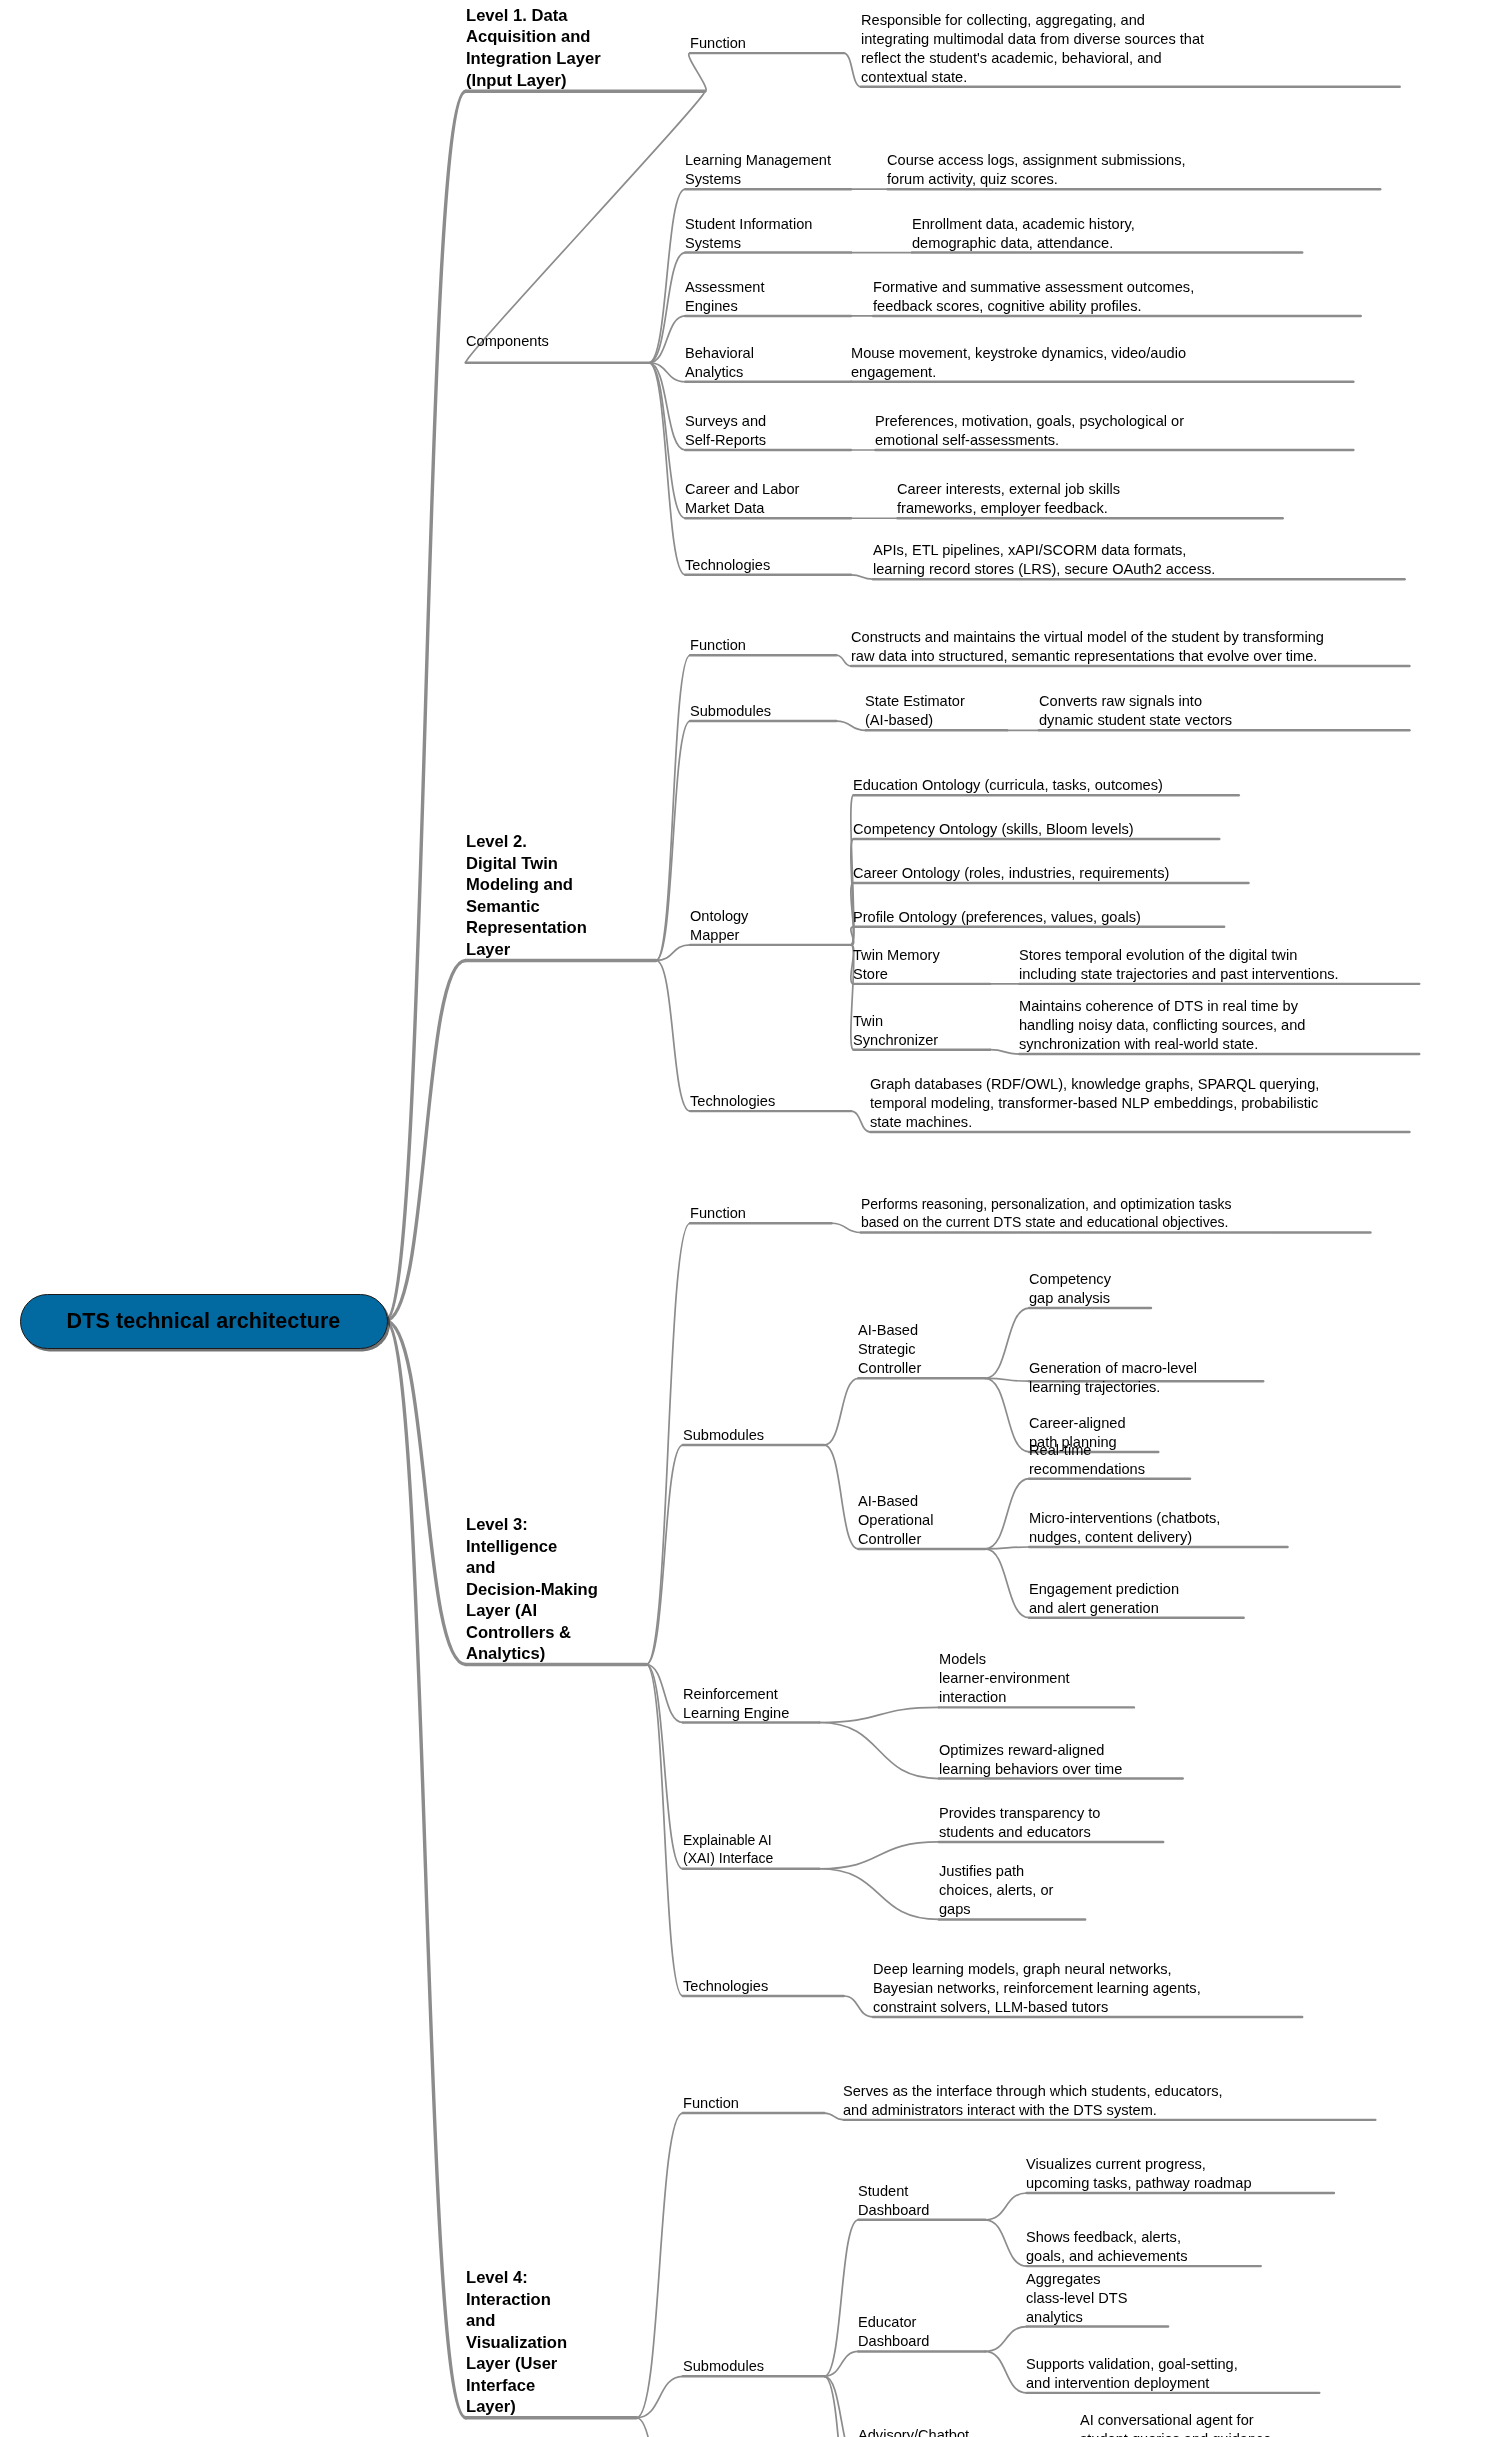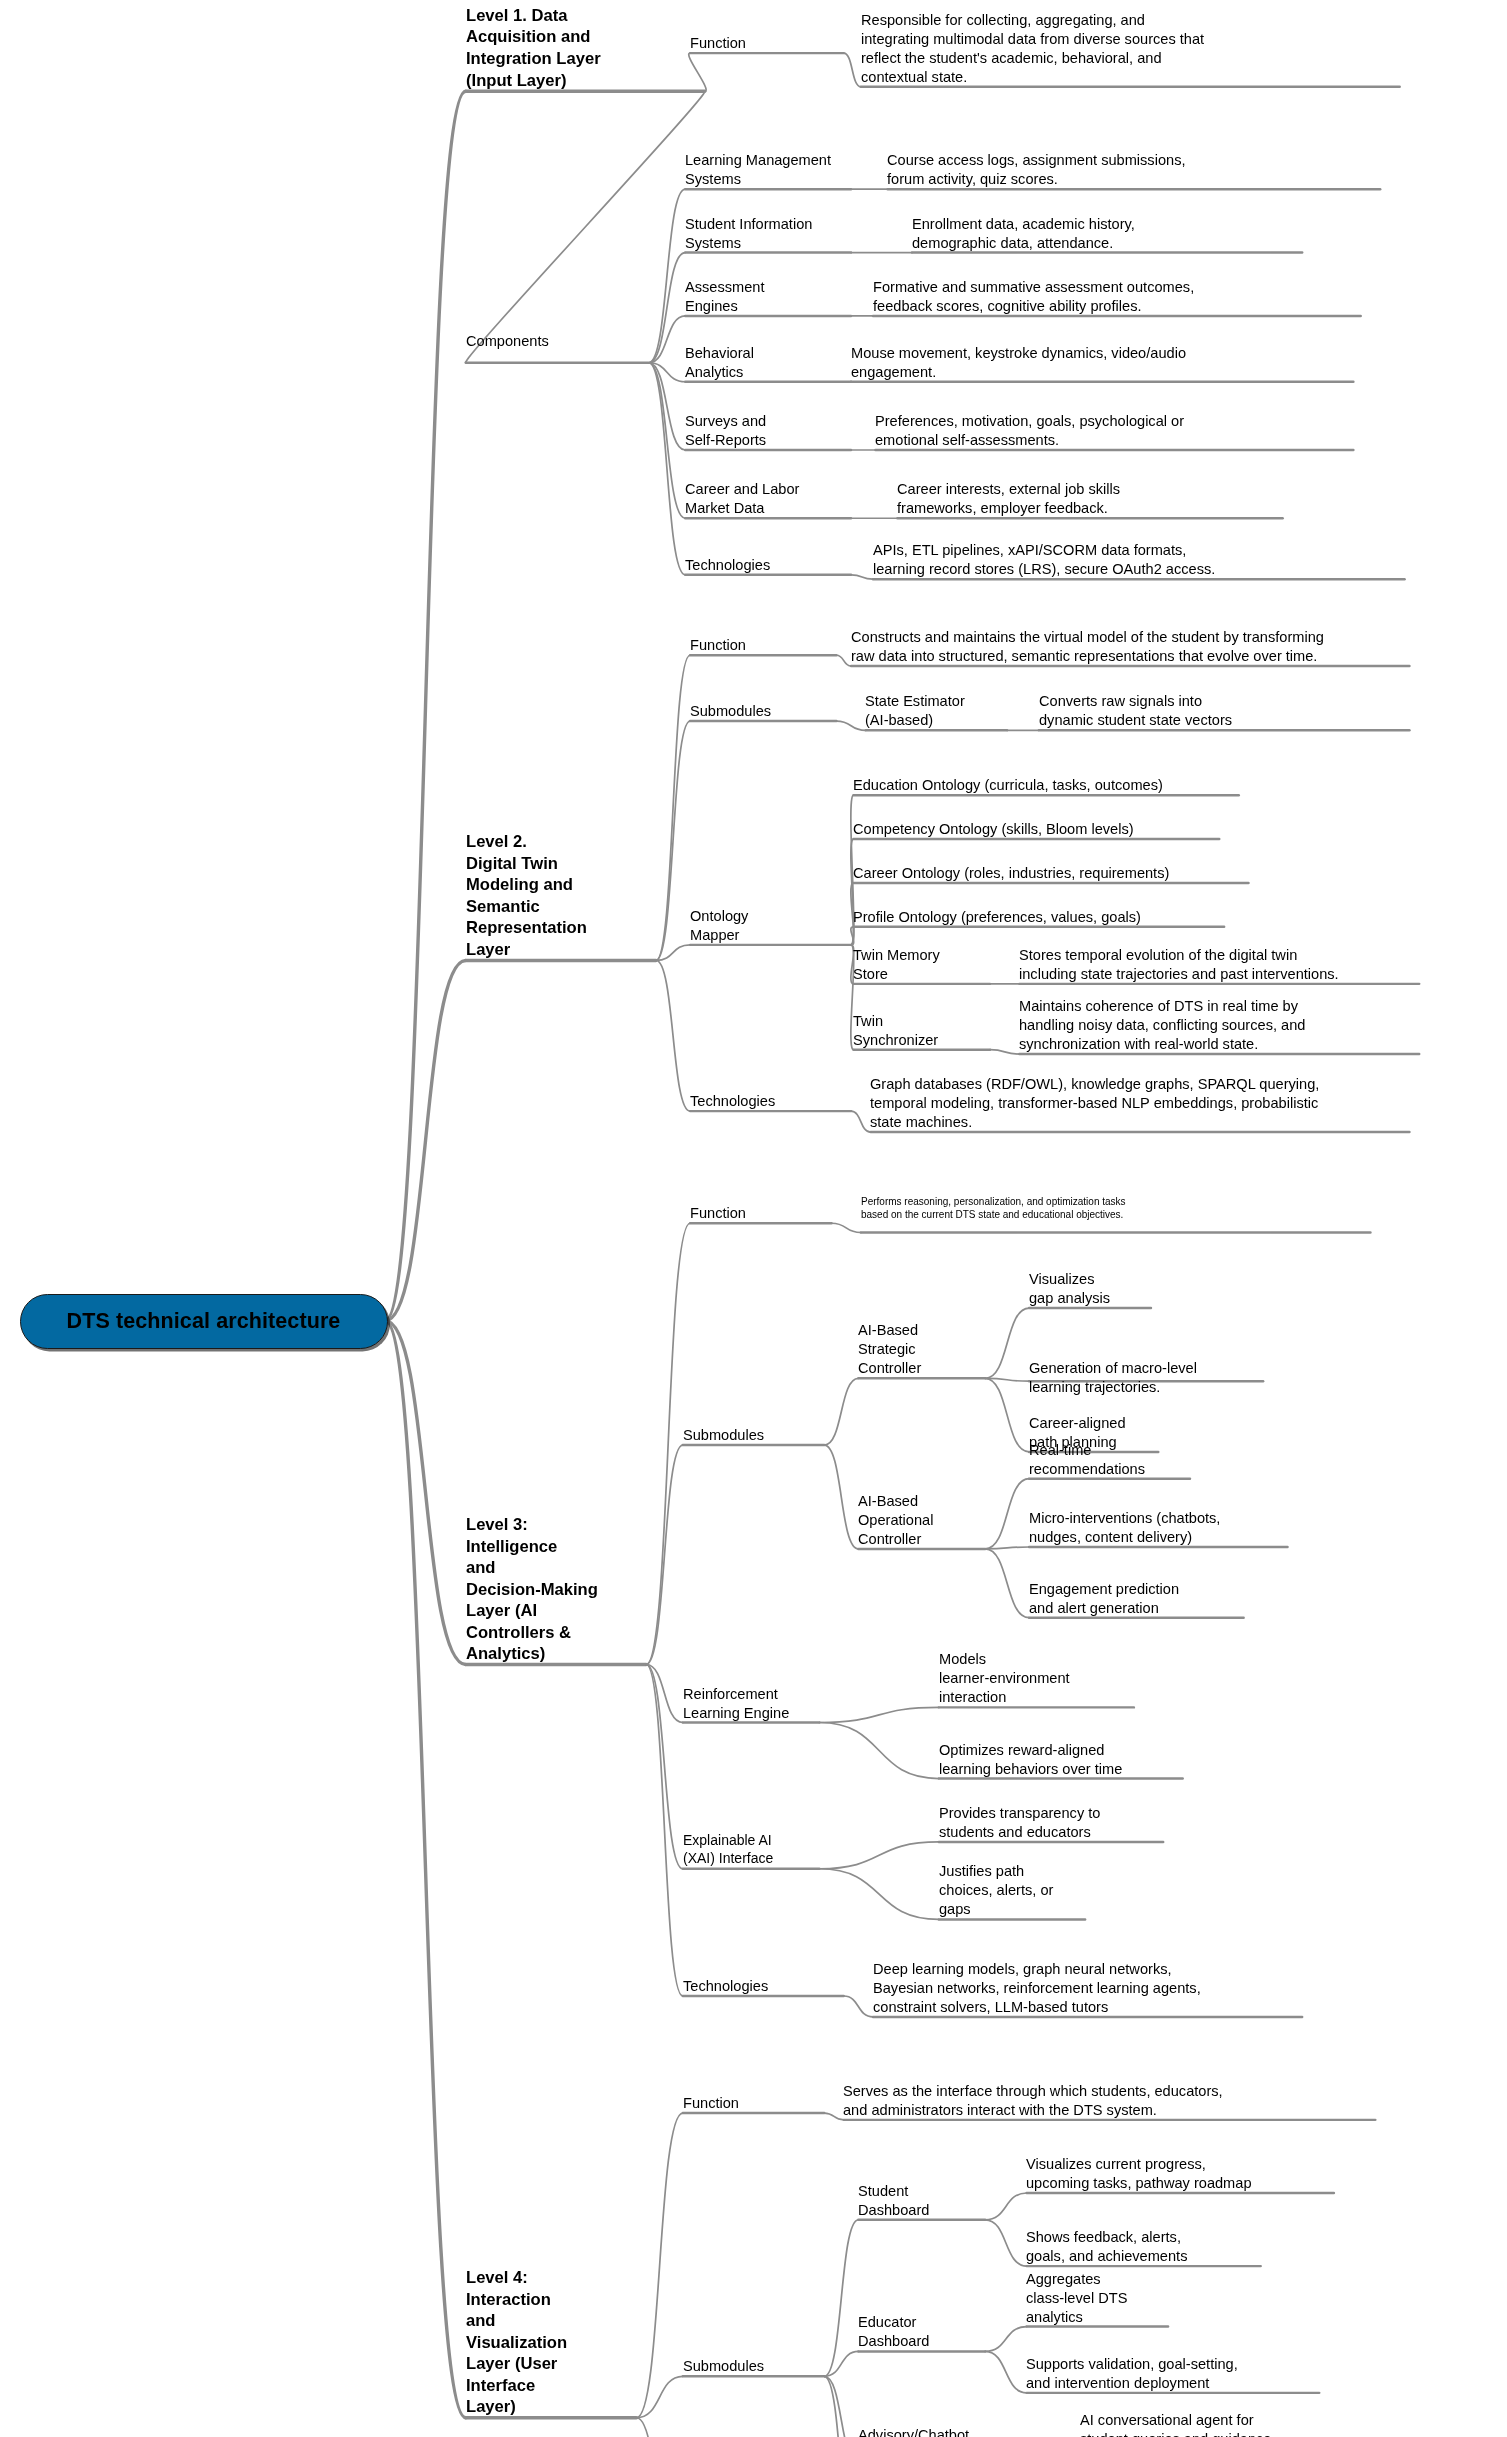--- a/index.html
+++ b/index.html
@@ -334,33 +334,33 @@
 and
 Decision-Making
 Layer (AI
 Controllers &amp;
 Analytics)</span>
       </div>
       <div class="node" style="left: 690px; top: 1204px; width: 112px;">
         <span class="txt" style="position: static; display: block; font-size: 14.6px; font-weight: 400;">Function</span>
       </div>
       <div class="node" style="left: 861px; top: 1195px; width: 517px;">
-        <span class="txt" style="position: static; display: block; font-size: 10px; font-weight: 400;">Performs reasoning, personalization, and optimization tasks
+        <span class="txt" style="position: static; display: block; font-size: 14px; font-weight: 400;">Performs reasoning, personalization, and optimization tasks
 based on the current DTS state and educational objectives.</span>
       </div>
       <div class="node" style="left: 683px; top: 1426px; width: 127px;">
         <span class="txt" style="position: static; display: block; font-size: 14.6px; font-weight: 400;">Submodules</span>
       </div>
       <div class="node" style="left: 858px; top: 1321px; width: 137px;">
         <span class="txt" style="position: static; display: block; font-size: 14.6px; font-weight: 400;">AI-Based
 Strategic
 Controller</span>
       </div>
       <div class="node" style="left: 1029px; top: 1270px; width: 273px;">
-        <span class="txt" style="position: static; display: block; font-size: 14.6px; font-weight: 400;">Visualizes
+        <span class="txt" style="position: static; display: block; font-size: 14.6px; font-weight: 400;">Competency
 gap analysis</span>
       </div>
       <div class="node" style="left: 1029px; top: 1343px; width: 293px; margin-top: 16px;">
         <span class="txt" style="position: static; display: block; font-size: 14.6px; font-weight: 400;">Generation of macro-level
 learning trajectories.</span>
       </div>
       <div class="node" style="left: 1029px; top: 1414px; width: 273px;">
         <span class="txt" style="position: static; display: block; font-size: 14.6px; font-weight: 400;">Career-aligned
 path planning</span>
       </div>

